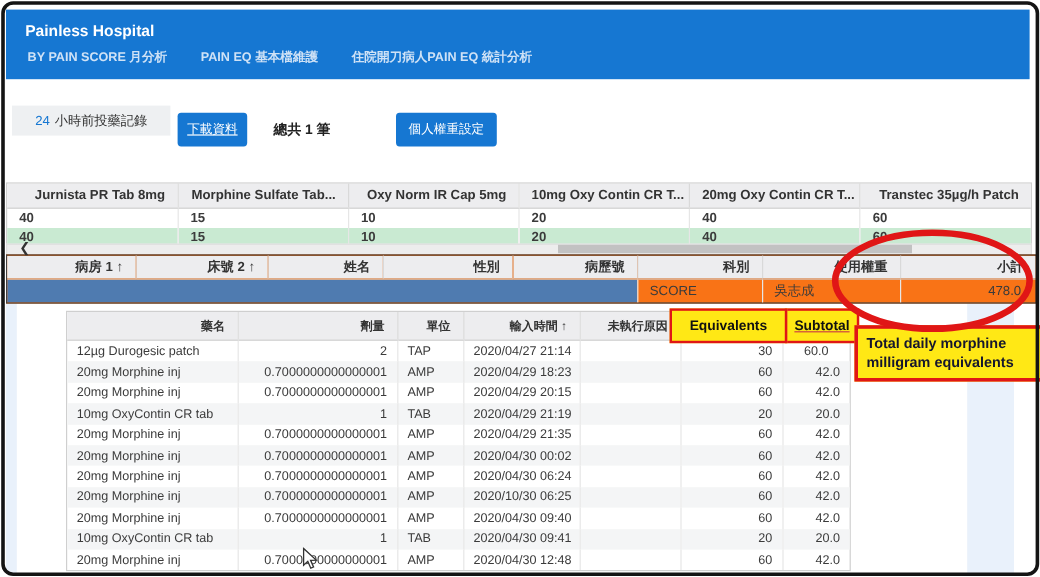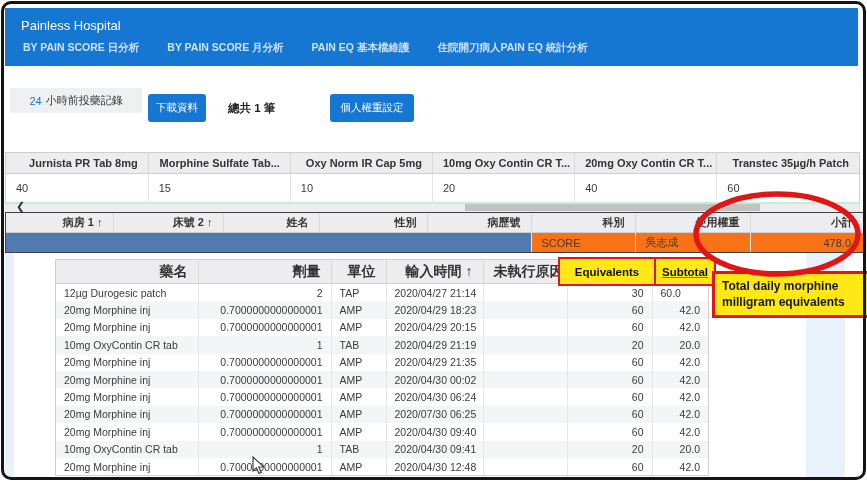--- a/index.html
+++ b/index.html
@@ -3,60 +3,60 @@
 <meta charset="utf-8">
 <style>
   html,body{margin:0;padding:0;background:#fff;}
   #root{position:relative;width:867px;height:481px;background:#fff;overflow:hidden;
         font-family:"Liberation Sans","DejaVu Sans",sans-serif;-webkit-font-smoothing:antialiased;}
   .abs{position:absolute;}
   .frame{position:absolute;inset:1px;border:3px solid #141414;border-radius:10px;pointer-events:none;z-index:50;}
 
   
   .hdr{left:5px;top:8px;width:853px;height:58px;background:#1677d2;z-index:1;}
-  .hdr-title{left:16px;top:10px;color:#fff;font-size:13px;font-weight:normal;}
+  .hdr-title{left:16px;top:10px;color:#fff;font-size:13px;font-weight:bold;}
   .tabs{left:18px;bottom:4px;display:flex;gap:28px;align-items:flex-end;}
   .tab{color:#cfe2f6;font-size:10.5px;font-weight:bold;padding-bottom:7px;white-space:nowrap;cursor:pointer;}
   .tab.active{color:#fff;border-bottom:2px solid #fff;}
 
   
   .hoursbox{left:10px;top:88px;width:132px;height:25px;background:#eef0f2;display:flex;align-items:center;justify-content:center;font-size:11px;color:#333;}
   .hoursbox .num{color:#1677d2;margin-right:4px;}
   .btn{background:#1677d2;color:#fff;font-size:10.5px;border:none;border-radius:3px;display:flex;align-items:center;justify-content:center;cursor:pointer;}
-  .btn-download{left:148px;top:94px;width:58px;height:28px;}
+  .btn-download{left:148px;top:94px;width:58px;height:28px;text-decoration:underline;}
   .btn-pweight{left:330px;top:94px;width:84px;height:28px;}
   .btn-addpatient{left:8px;top:124px;width:84px;height:28px;}
   .total{left:228px;top:101px;font-size:11.5px;font-weight:bold;color:#222;}
 
   
   table{border-collapse:collapse;table-layout:fixed;width:100%;}
   th{font-weight:bold;text-align:right;background:#ededef;color:#333;font-size:11px;padding:2px 10px;
      border-bottom:1px solid #cfcfcf;border-left:1px solid #d9d9d9;white-space:nowrap;overflow:hidden;}
   td{font-size:11px;color:#3b3b3b;padding:0 10px;border-left:1px solid #e6e6e6;white-space:nowrap;overflow:hidden;}
   th:first-child,td:first-child{border-left:none;}
 
   .grid1{left:5px;top:152px;width:853px;border:1px solid #cfcfcf;background:#fff;}
   .grid1 th{height:16px;}
-  .grid1 td{height:28px;}
+  .grid1 td{height:16px;font-weight:bold;}
   .grid1 tbody tr:nth-child(2){background:#c9ead2;}
   .scrollbar{left:5px;top:203px;width:853px;height:9px;background:#ededed;border:1px solid #dedede;}
   .scroll-thumb{left:465px;top:204px;width:295px;height:7px;background:#c2c2c2;cursor:pointer;}
   .scroll-left{left:16px;top:200px;font-size:11px;font-weight:bold;color:#333;cursor:pointer;z-index:2;}
 
   .grid2{left:5px;top:212px;width:857px;border:1px solid #404040;background:#f97316;z-index:1;}
   .grid2 th{height:14px;}
   .grid2 td{height:19px;}
   .sel-strip{width:100%;height:19px;background:#4f7bb0;cursor:pointer;}
   .subtotal-val{text-align:right;padding-right:12px;}
 
   
   .detail-bg{left:5px;top:249px;width:840px;height:229px;background:#e9f1fb;}
   .detail-panel{left:14px;top:251px;width:792px;height:227px;background:#fff;}
   .grid3{left:55px;top:259px;width:652px;border:1px solid #cfcfcf;background:#fff;z-index:2;}
-  .grid3 th{height:19px;font-size:14px;margin-top:44px;}
+  .grid3 th{height:19px;font-size:10px;margin-top:44px;}
   .grid3 td{height:17.4px;font-size:10.5px;padding:0 8px;}
   .grid3 tbody tr:nth-child(even){background:#f4f5f6;}
 
   .ylbl{background:#ffe815;border:2px solid #e01616;display:flex;align-items:center;justify-content:center;
         font-weight:bold;font-size:11.5px;color:#111;z-index:4;}
   .ylbl-eq{left:558px;top:257px;width:94px;height:25px;}
   .ylbl-sub{left:654px;top:257px;width:58px;height:25px;}
   .ylbl-sub span{text-decoration:underline;text-decoration-color:#c44;}
   .annotation{left:712px;top:271px;width:146px;background:#ffe815;border:3px solid #e01616;
         font-weight:bold;font-size:12px;color:#16162e;line-height:1.3;padding:5px 7px;z-index:4;}
@@ -65,21 +65,20 @@
 </style>
 </head>
 <body>
 
 <div id="root">
   <div class="frame"></div>
 
   <div class="abs hdr">
     <div class="abs hdr-title">Painless Hospital</div>
     <div class="abs tabs">
-      <div class="tab">BY PAIN SCORE 日分析</div>
       <div class="tab">BY PAIN SCORE 月分析</div>
       <div class="tab">PAIN EQ 基本檔維護</div>
       <div class="tab">住院開刀病人PAIN EQ 統計分析</div>
     </div>
   </div>
 
   <div class="abs hoursbox">
     <span class="num">24</span>
     <span>小時前投藥記錄</span>
   </div>
@@ -186,21 +185,21 @@
         </tr>
       </thead>
       <tbody>
           <tr>
             <td>12µg Durogesic patch</td>
             <td style="text-align: right;">2</td>
             <td>TAP</td>
             <td>2020/04/27 21:14</td>
             <td></td>
             <td style="text-align: right;">30</td>
-            <td style="text-align: left;">60.0</td>
+            <td style="text-align: center;">60.0</td>
           </tr>
           <tr>
             <td>20mg Morphine inj</td>
             <td style="text-align: right;">0.7000000000000001</td>
             <td>AMP</td>
             <td>2020/04/29 18:23</td>
             <td></td>
             <td style="text-align: right;">60</td>
             <td style="text-align: right;">42.0</td>
           </tr>
@@ -246,21 +245,21 @@
             <td>AMP</td>
             <td>2020/04/30 06:24</td>
             <td></td>
             <td style="text-align: right;">60</td>
             <td style="text-align: right;">42.0</td>
           </tr>
           <tr>
             <td>20mg Morphine inj</td>
             <td style="text-align: right;">0.7000000000000001</td>
             <td>AMP</td>
-            <td>2020/07/30 06:25</td>
+            <td>2020/10/30 06:25</td>
             <td></td>
             <td style="text-align: right;">60</td>
             <td style="text-align: right;">42.0</td>
           </tr>
           <tr>
             <td>20mg Morphine inj</td>
             <td style="text-align: right;">0.7000000000000001</td>
             <td>AMP</td>
             <td>2020/04/30 09:40</td>
             <td></td>

